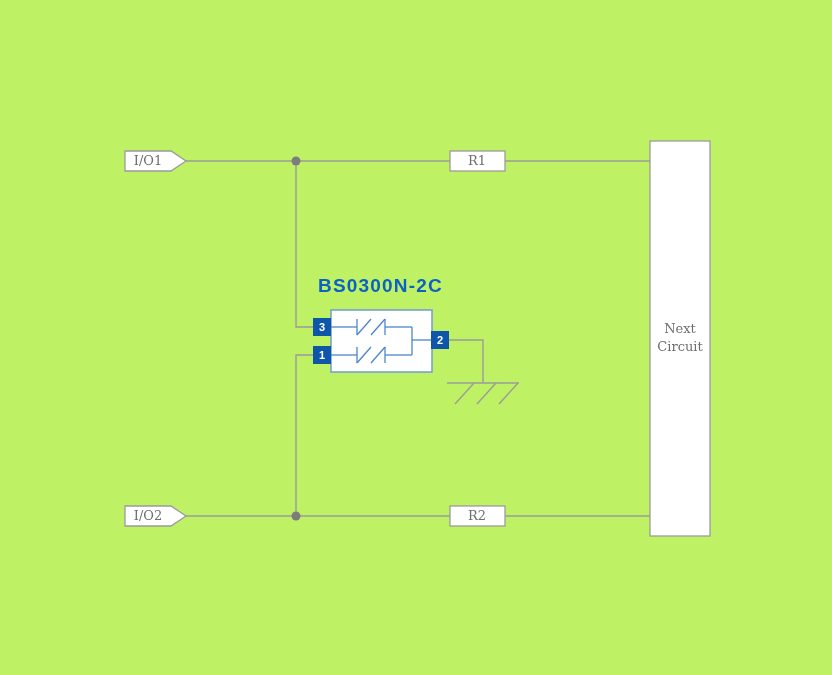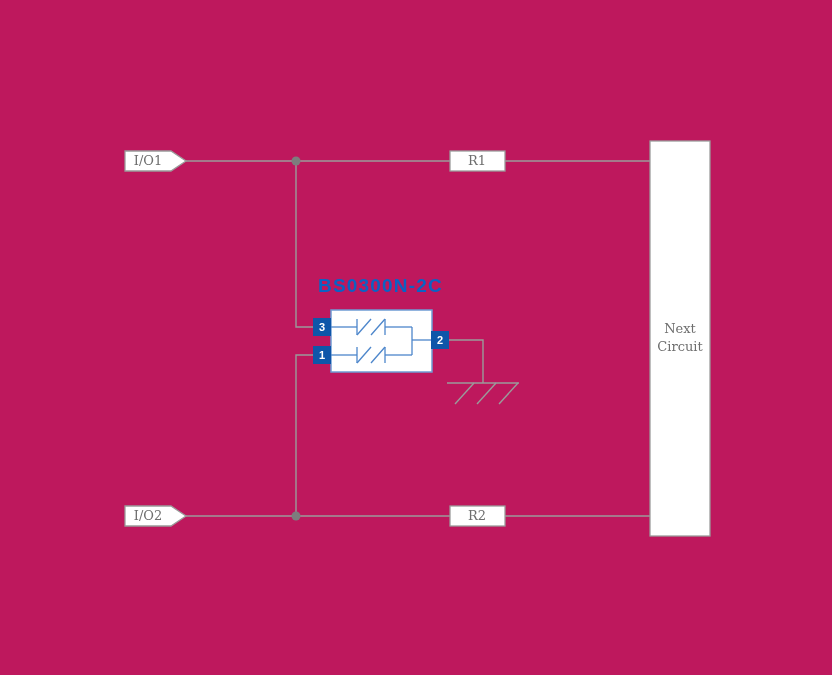--- a/index.html
+++ b/index.html
@@ -4,21 +4,21 @@
 <style>
   html, body {
     margin: 0;
     padding: 0;
     background: #ffffff;
   }
   .canvas {
     position: relative;
     width: 832px;
     height: 675px;
-    background: #be185d;
+    background: #bef264;
     font-family: "Liberation Sans", sans-serif;
     overflow: hidden;
   }
   svg { display: block; }
 
   .wire       { stroke: #9b9b9b; stroke-width: 1.4; fill: none; }
   .box        { fill: #ffffff; stroke: #9b9b9b; stroke-width: 1.3; }
   .tag        { fill: #ffffff; stroke: #9b9b9b; stroke-width: 1.3; }
   .junction   { fill: #7d7d7d; stroke: none; }
 

